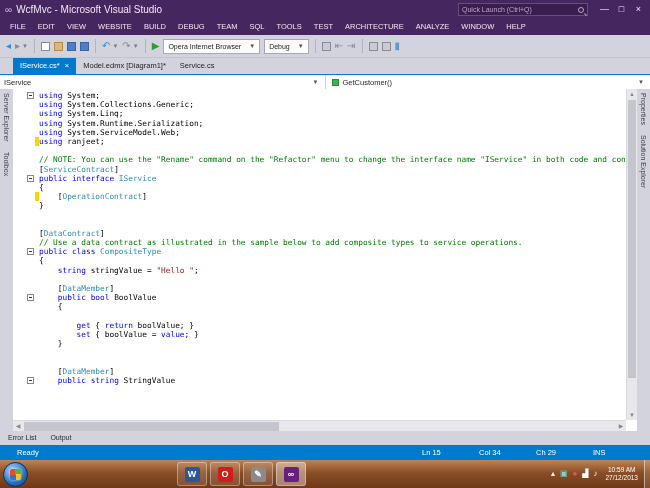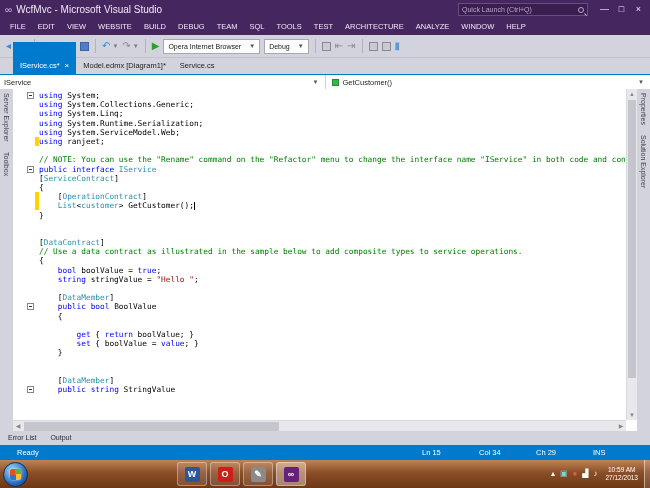--- a/index.html
+++ b/index.html
@@ -26,21 +26,21 @@
   .toolbar { height:23px; background:#d2d3dd; display:flex; align-items:center; padding-left:6px; gap:4px; flex:none; border-bottom:1px solid #c2c3cd; }
   .tsep { width:1px; height:14px; background:#b2b3bd; margin:0 2px; flex:none; }
   .tglyph { font-size:10px; line-height:14px; flex:none; }
   .tcaret { font-size:6px; color:#7a7a86; margin-left:-2px; }
   .tshape { width:9px; height:9px; flex:none; }
   .tdrop { background:#fcfcfc; border:1px solid #a7a8b2; height:15px; display:flex; align-items:center; font-size:7px; color:#222; padding:0 4px; gap:8px; flex:none; }
   .tdrop .dd { color:#555; font-size:6px; }
 
   
   .tabbar { height:16px; background:#d2d3dd; display:flex; align-items:flex-end; padding-left:13px; flex:none; }
-  .dtab { font-size:7.5px; height:16px; line-height:16px; padding:16px 7px; color:#1e1e1e; display:flex; gap:5px; }
+  .dtab { font-size:7.5px; height:16px; line-height:16px; padding:0 7px; color:#1e1e1e; display:flex; gap:5px; }
   .dtab.active { background:#007acc; color:#fff; }
   .dtab .tclose { font-size:8px; }
 
   
   .navbar { height:15px; background:#fff; border-top:1px solid #007acc; display:flex; flex:none; }
   .navcombo { flex:1; display:flex; align-items:center; font-size:7.5px; color:#1e1e1e; padding:0 4px; position:relative; }
   .navcombo .dd { margin-left:auto; color:#555; font-size:6px; padding-right:2px; }
   .navsep { width:1px; background:#d0d0d6; }
   .methodicon { width:7px; height:7px; background:#3ab54a; border:1px solid #2a8a38; margin:0 4px 0 2px; flex:none; }
 
@@ -232,48 +232,43 @@
             <span class="fold"></span>
             <span class="chg"></span>
             <span class="codetxt"></span>
           </div>
           <div class="cl">
             <span class="fold"></span>
             <span class="chg"></span>
             <span class="codetxt"><span class="tok-c">// NOTE: You can use the "Rename" command on the "Refactor" menu to change the interface name "IService" in both code and config file together.</span></span>
           </div>
           <div class="cl">
+            <span class="fold"></span>
+            <span class="chg"></span>
+            <span class="codetxt"><span class="tok-n">[</span><span class="tok-t">ServiceContract</span><span class="tok-n">]</span></span>
+          </div>
+          <div class="cl">
             <span class="fold">
               <span class="foldbox"></span>
             </span>
             <span class="chg"></span>
             <span class="codetxt"><span class="tok-k">public</span><span class="tok-n"> </span><span class="tok-k">interface</span><span class="tok-n"> </span><span class="tok-t">IService</span></span>
           </div>
           <div class="cl">
             <span class="fold"></span>
             <span class="chg"></span>
-            <span class="codetxt"><span class="tok-n">[</span><span class="tok-t">ServiceContract</span><span class="tok-n">]</span></span>
-          </div>
-          <div class="cl">
-            <span class="fold"></span>
-            <span class="chg"></span>
             <span class="codetxt"><span class="tok-n">{</span></span>
           </div>
           <div class="cl">
             <span class="fold"></span>
             <span class="chg y"></span>
             <span class="codetxt"><span class="tok-n">    [</span><span class="tok-t">OperationContract</span><span class="tok-n">]</span></span>
           </div>
           <div class="cl">
             <span class="fold"></span>
-            <span class="chg y"></span>
-            <span class="codetxt"><span class="tok-n">    </span><span class="tok-t">List</span><span class="tok-n">&lt;</span><span class="tok-t">customer</span><span class="tok-n">&gt; GetCustomer();</span><span class="caret"></span></span>
-          </div>
-          <div class="cl">
-            <span class="fold"></span>
             <span class="chg"></span>
             <span class="codetxt"><span class="tok-n">}</span></span>
           </div>
           <div class="cl">
             <span class="fold"></span>
             <span class="chg"></span>
             <span class="codetxt"></span>
           </div>
           <div class="cl">
             <span class="fold"></span>
@@ -284,28 +279,30 @@
             <span class="fold"></span>
             <span class="chg"></span>
             <span class="codetxt"><span class="tok-n">[</span><span class="tok-t">DataContract</span><span class="tok-n">]</span></span>
           </div>
           <div class="cl">
             <span class="fold"></span>
             <span class="chg"></span>
             <span class="codetxt"><span class="tok-c">// Use a data contract as illustrated in the sample below to add composite types to service operations.</span></span>
           </div>
           <div class="cl">
+            <span class="fold">
+              <span class="foldbox"></span>
+            </span>
+            <span class="chg"></span>
+            <span class="codetxt"><span class="tok-k">public</span><span class="tok-n"> </span><span class="tok-k">class</span><span class="tok-n"> </span><span class="tok-t">CompositeType</span></span>
+          </div>
+          <div class="cl">
             <span class="fold"></span>
             <span class="chg"></span>
             <span class="codetxt"><span class="tok-n">{</span></span>
-          </div>
-          <div class="cl">
-            <span class="fold"></span>
-            <span class="chg"></span>
-            <span class="codetxt"><span class="tok-n">    </span><span class="tok-k">bool</span><span class="tok-n"> boolValue = </span><span class="tok-k">true</span><span class="tok-n">;</span></span>
           </div>
           <div class="cl">
             <span class="fold"></span>
             <span class="chg"></span>
             <span class="codetxt"><span class="tok-n">    </span><span class="tok-k">string</span><span class="tok-n"> stringValue = </span><span class="tok-r">"Hello "</span><span class="tok-n">;</span></span>
           </div>
           <div class="cl">
             <span class="fold"></span>
             <span class="chg"></span>
             <span class="codetxt"></span>

